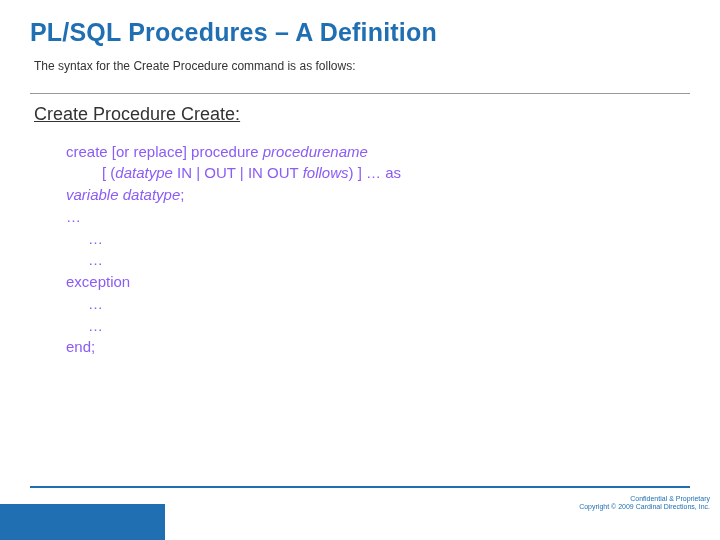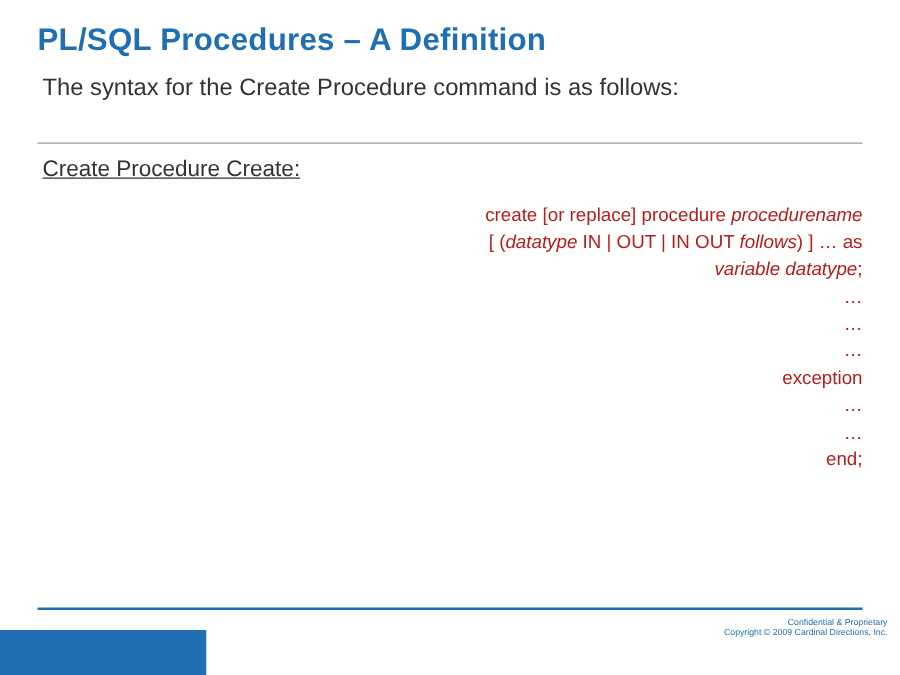--- a/index.html
+++ b/index.html
@@ -19,45 +19,44 @@
   }
   .title {
     color: #1f6fb2;
     font-size: 25px;
     font-weight: 700;
     margin-bottom: 12px;
     letter-spacing: 0.2px;
   }
   .intro {
     color: #333;
-    font-size: 19px;
+    font-size: 12px;
     font-weight: 400;
     line-height: 1.3;
     margin-left: 4px;
-    margin-bottom: 30px;
+    margin-bottom: 18px;
   }
   .divider {
     border: none;
     border-top: 1px solid #999;
     margin: 0 0 10px 0;
   }
   .subhead {
     color: #333;
     font-size: 18px;
     text-decoration: underline;
     margin-left: 4px;
     margin-bottom: 16px;
   }
   .code {
-    color: #b91c1c;
+    color: #8b5cf6;
     font-size: 15px;
     line-height: 1.45;
-    margin-left: 70px;
+    margin-left: 36px;
     font-family: Arial, Helvetica, sans-serif;
-    text-align: right;
   }
   .code .italic { font-style: italic; }
   .code .indent1 { padding-left: 36px; display: inline-block; }
   .code .indent2 { padding-left: 22px; display: inline-block; }
   .footer-line {
     position: absolute;
     left: 30px;
     right: 30px;
     bottom: 52px;
     border-top: 2px solid #1f6fb2;

